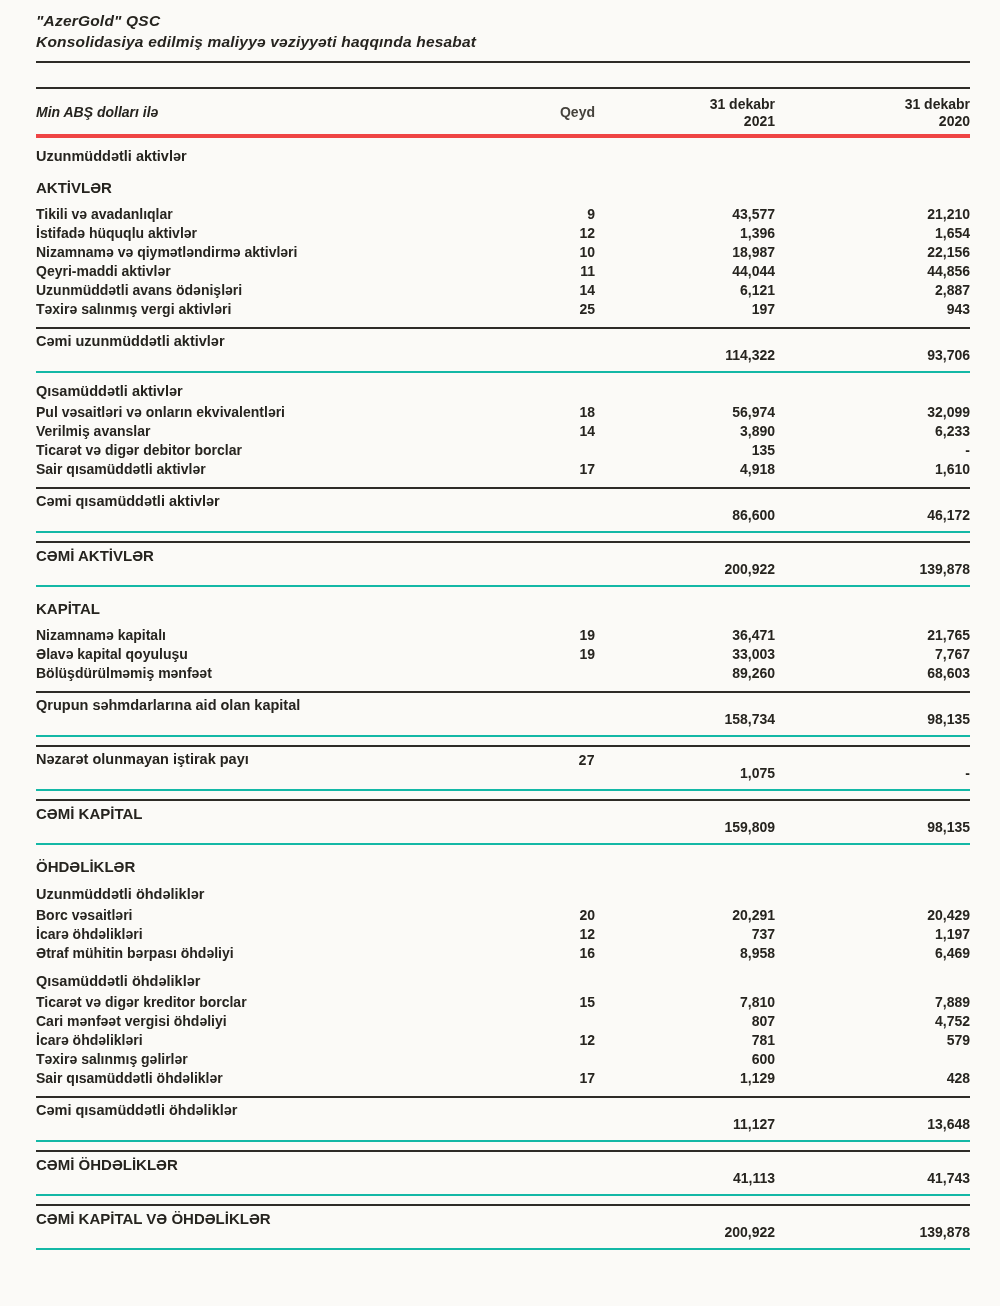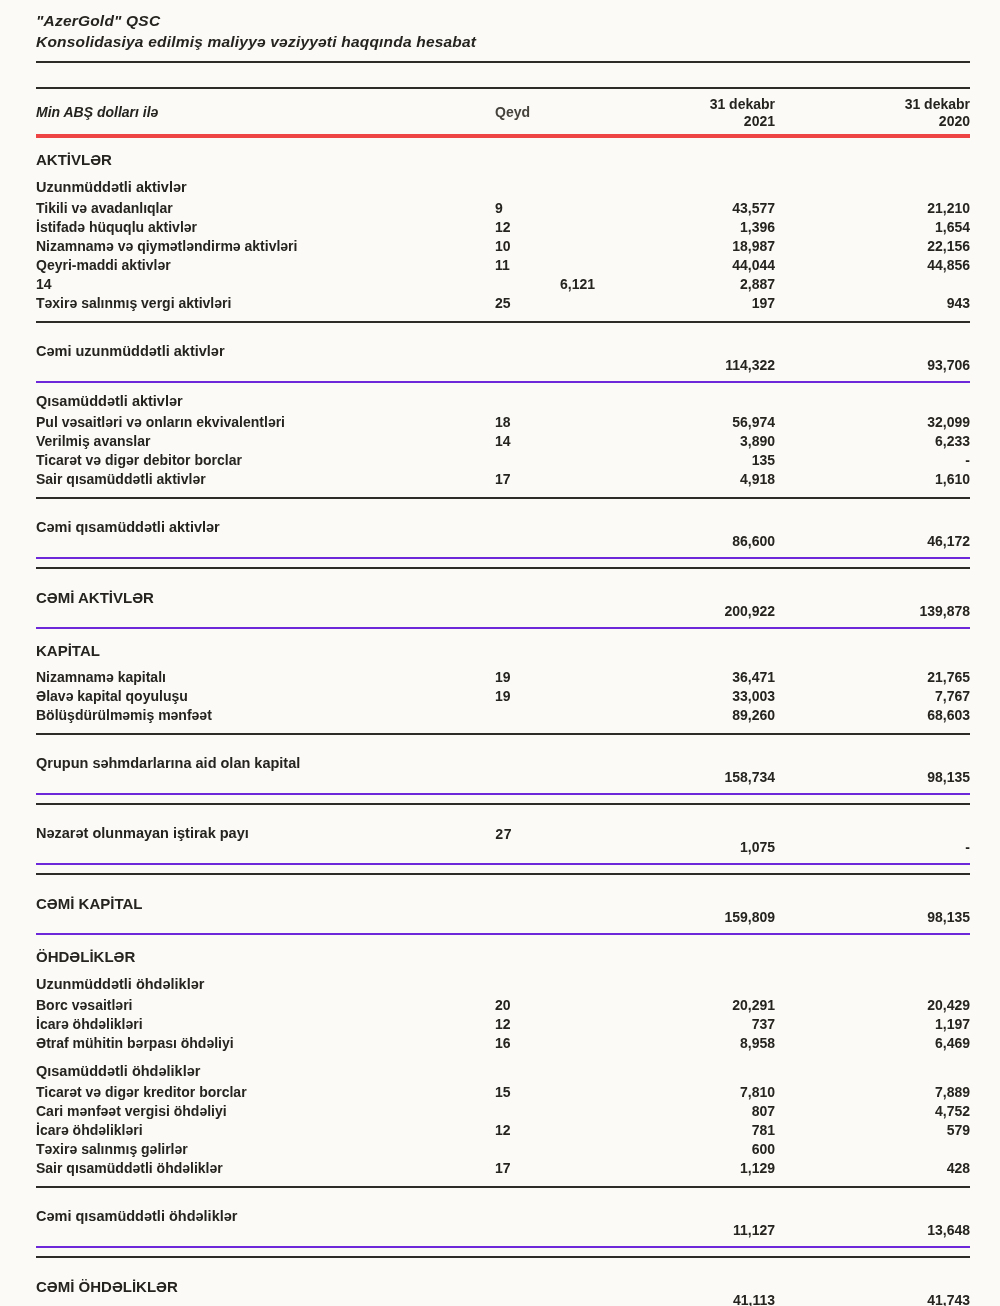--- a/index.html
+++ b/index.html
@@ -26,21 +26,21 @@
     border-top: 2.5px solid #2e2c27;
     margin-top: 9px;
   }
   
   .row {
     display: grid;
     grid-template-columns: 1fr 100px 180px 195px;
     align-items: start;
   }
   .cell { display: block; min-height: 1px; }
-  .cell-note  { text-align: left; }
+  .cell-note  { text-align: right; }
   .cell-v2021 { text-align: right; }
   .cell-v2020 { text-align: right; }
 
   .thead {
     margin-top: 24px;
     border-top: 2px solid #2e2c27;
     border-bottom: 4px solid #ef4444;
     padding: 7px 0 4px;
   }
   .unit-label {
@@ -73,22 +73,22 @@
   }
   .row-item {
     font-weight: 700;
     font-size: 14px;
     line-height: 19px;
   }
   .row-item .cell-label { padding-right: 10px; }
 
   .row-subtotal, .row-total {
     border-top: 2px solid #2e2c27;
-    border-bottom: 2px solid #6d28d9;
-    padding: 20px 0 8px;
+    border-bottom: 2px solid #14b8a6;
+    padding: 4px 0 8px;
     margin: 8px 0 7px;
     font-weight: 700;
   }
   .row-subtotal { font-size: 14.5px; }
   .row-total    { font-size: 15px; }
   .row-subtotal .cell-v2021, .row-subtotal .cell-v2020,
   .row-total .cell-v2021,    .row-total .cell-v2020 {
     padding-top: 14px;
     font-size: 14px;
   }
@@ -109,28 +109,28 @@
     <div class="row thead">
       <span class="cell cell-label unit-label">Min ABŞ dolları ilə</span>
       <span class="cell cell-note col-head">Qeyd</span>
       <span class="cell cell-v2021 col-head">31 dekabr
 2021</span>
       <span class="cell cell-v2020 col-head">31 dekabr
 2020</span>
     </div>
 
     <div id="rows">
+        <div class="row row-subheader">
+          <span class="cell cell-label">Uzunmüddətli aktivlər</span>
+          <span class="cell cell-note"></span>
+          <span class="cell cell-v2021"></span>
+          <span class="cell cell-v2020"></span>
+        </div>
         <div class="row row-section">
           <span class="cell cell-label">AKTİVLƏR</span>
-          <span class="cell cell-note"></span>
-          <span class="cell cell-v2021"></span>
-          <span class="cell cell-v2020"></span>
-        </div>
-        <div class="row row-subheader">
-          <span class="cell cell-label">Uzunmüddətli aktivlər</span>
           <span class="cell cell-note"></span>
           <span class="cell cell-v2021"></span>
           <span class="cell cell-v2020"></span>
         </div>
         <div class="row row-item">
           <span class="cell cell-label">Tikili və avadanlıqlar</span>
           <span class="cell cell-note">9</span>
           <span class="cell cell-v2021">43,577</span>
           <span class="cell cell-v2020">21,210</span>
         </div>
@@ -146,20 +146,21 @@
           <span class="cell cell-v2021">18,987</span>
           <span class="cell cell-v2020">22,156</span>
         </div>
         <div class="row row-item">
           <span class="cell cell-label">Qeyri-maddi aktivlər</span>
           <span class="cell cell-note">11</span>
           <span class="cell cell-v2021">44,044</span>
           <span class="cell cell-v2020">44,856</span>
         </div>
         <div class="row row-item">
+          <span class="cell cell-label">Uzunmüddətli avans ödənişləri</span>
           <span class="cell cell-note">14</span>
           <span class="cell cell-v2021">6,121</span>
           <span class="cell cell-v2020">2,887</span>
         </div>
         <div class="row row-item">
           <span class="cell cell-label">Təxirə salınmış vergi aktivləri</span>
           <span class="cell cell-note">25</span>
           <span class="cell cell-v2021">197</span>
           <span class="cell cell-v2020">943</span>
         </div>

